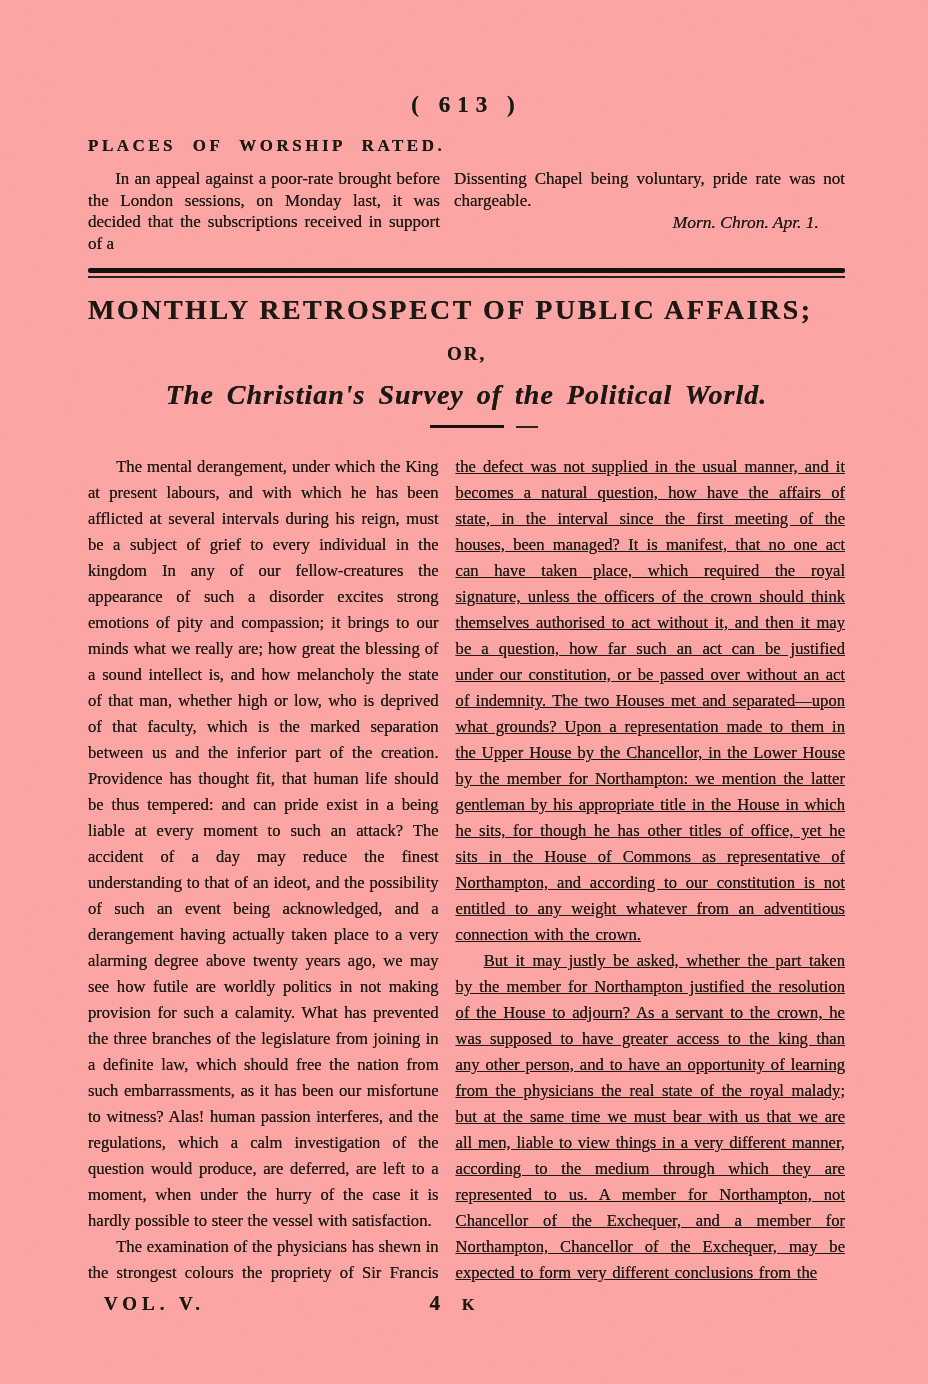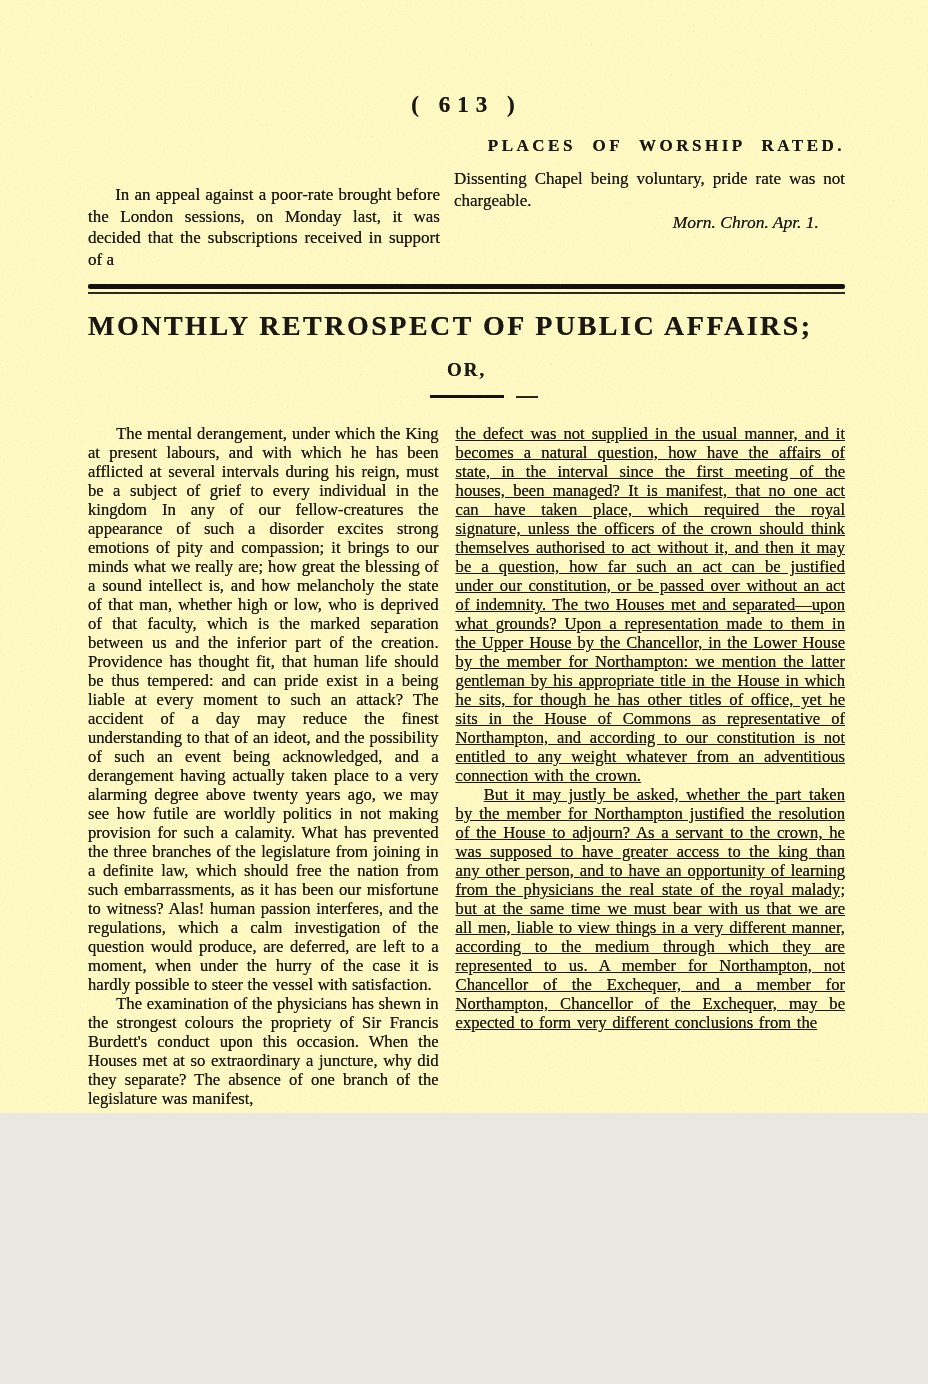--- a/index.html
+++ b/index.html
@@ -2,23 +2,23 @@
 <html><head>
 <meta charset="utf-8">
 <style>
   * { margin: 0; padding: 0; box-sizing: border-box; }
   html, body { background: #e9e7e1; }
   body { font-family: "Liberation Serif", "DejaVu Serif", serif; }
 
   .page {
     position: relative;
     width: 928px;
-    height: 1113px;
+    height: 1384px;
     margin: 0 auto;
-    background: #fef9c3;
+    background: #fca5a5;
     color: #1c1813;
     overflow: hidden;
   }
   .noise-svg {
     position: absolute;
     inset: 0;
     pointer-events: none;
     z-index: 5;
   }
   .content {
@@ -30,34 +30,34 @@
 
   
   .folio {
     text-align: center;
     font-size: 23px;
     letter-spacing: 7px;
     font-weight: bold;
     margin-bottom: 18px;
   }
   .worship-title {
-    text-align: right;
+    text-align: left;
     font-size: 17px;
     font-weight: bold;
     letter-spacing: 3.5px;
     word-spacing: 9px;
     margin-bottom: 12px;
   }
   .worship-cols {
     display: flex;
     gap: 14px;
     font-size: 17px;
     line-height: 21.5px;
   }
-  .worship-left  { width: 352px; text-align: justify; text-indent: 1.6em; margin-top: 16px; }
+  .worship-left  { width: 352px; text-align: justify; text-indent: 1.6em; }
   .worship-right { width: 391px; }
   .worship-right .wr-text { text-align: justify; }
   .worship-attrib {
     font-style: italic;
     text-align: right;
     padding-right: 26px;
     font-size: 17.5px;
     margin-top: 1px;
   }
 
@@ -104,21 +104,21 @@
   }
 
   
   .body-cols {
     display: flex;
     gap: 17px;
     margin-top: 26px;
     height: 833px;
     overflow: hidden;
     font-size: 16.6px;
-    line-height: 19px;
+    line-height: 26px;
   }
   .col { text-align: justify; }
   .col-left  { width: 352px; word-spacing: 0.5px; }
   .col-right { width: 391px; word-spacing: 1.6px; text-decoration: underline; }
   .col p.indent { text-indent: 1.7em; }
 
   
   .footer-row {
     display: flex;
     align-items: baseline;
@@ -184,29 +184,37 @@
     </div>
 
     <div class="double-rule">
       <div class="thick"></div>
       <div class="thin"></div>
     </div>
 
     <div>
       <div class="retro-title ink">MONTHLY RETROSPECT OF PUBLIC AFFAIRS;</div>
       <div class="retro-or ink">OR,</div>
+      <div class="retro-subtitle ink">The Christian's Survey of the Political World.</div>
       <div class="short-rule"></div>
     </div>
 
     <div class="body-cols">
       <div class="col col-left ink">
         <p class="indent">The mental derangement, under which the King at present labours, and with which he has been afflicted at several intervals during his reign, must be a subject of grief to every individual in the kingdom In any of our fellow-creatures the appearance of such a disorder excites strong emotions of pity and compassion; it brings to our minds what we really are; how great the blessing of a sound intellect is, and how melancholy the state of that man, whether high or low, who is deprived of that faculty, which is the marked separation between us and the inferior part of the creation. Providence has thought fit, that human life should be thus tempered: and can pride exist in a being liable at every moment to such an attack? The accident of a day may reduce the finest understanding to that of an ideot, and the possibility of such an event being acknowledged, and a derangement having actually taken place to a very alarming degree above twenty years ago, we may see how futile are worldly politics in not making provision for such a calamity. What has prevented the three branches of the legislature from joining in a definite law, which should free the nation from such embarrassments, as it has been our misfortune to witness? Alas! human passion interferes, and the regulations, which a calm investigation of the question would produce, are deferred, are left to a moment, when under the hurry of the case it is hardly possible to steer the vessel with satisfaction.</p>
         <p class="indent">The examination of the physicians has shewn in the strongest colours the propriety of Sir Francis Burdett's conduct upon this occasion. When the Houses met at so extraordinary a juncture, why did they separate? The absence of one branch of the legislature was manifest,</p>
       </div>
       <div class="col col-right ink">
         <p>the defect was not supplied in the usual manner, and it becomes a natural question, how have the affairs of state, in the interval since the first meeting of the houses, been managed? It is manifest, that no one act can have taken place, which required the royal signature, unless the officers of the crown should think themselves authorised to act without it, and then it may be a question, how far such an act can be justified under our constitution, or be passed over without an act of indemnity. The two Houses met and separated—upon what grounds? Upon a representation made to them in the Upper House by the Chancellor, in the Lower House by the member for Northampton: we mention the latter gentleman by his appropriate title in the House in which he sits, for though he has other titles of office, yet he sits in the House of Commons as representative of Northampton, and according to our constitution is not entitled to any weight whatever from an adventitious connection with the crown.</p>
         <p class="indent">But it may justly be asked, whether the part taken by the member for Northampton justified the resolution of the House to adjourn? As a servant to the crown, he was supposed to have greater access to the king than any other person, and to have an opportunity of learning from the physicians the real state of the royal malady; but at the same time we must bear with us that we are all men, liable to view things in a very different manner, according to the medium through which they are represented to us. A member for Northampton, not Chancellor of the Exchequer, and a member for Northampton, Chancellor of the Exchequer, may be expected to form very different conclusions from the</p>
       </div>
     </div>
 
+    <div class="footer-row">
+      <div class="footer-left">
+        <span class="vol ink">VOL. V.</span>
+        <span class="sig-num ink">4</span>
+      </div>
+      <span class="sig-letter ink">K</span>
+    </div>
 
   </div>
 </div>
 
 </body></html>

